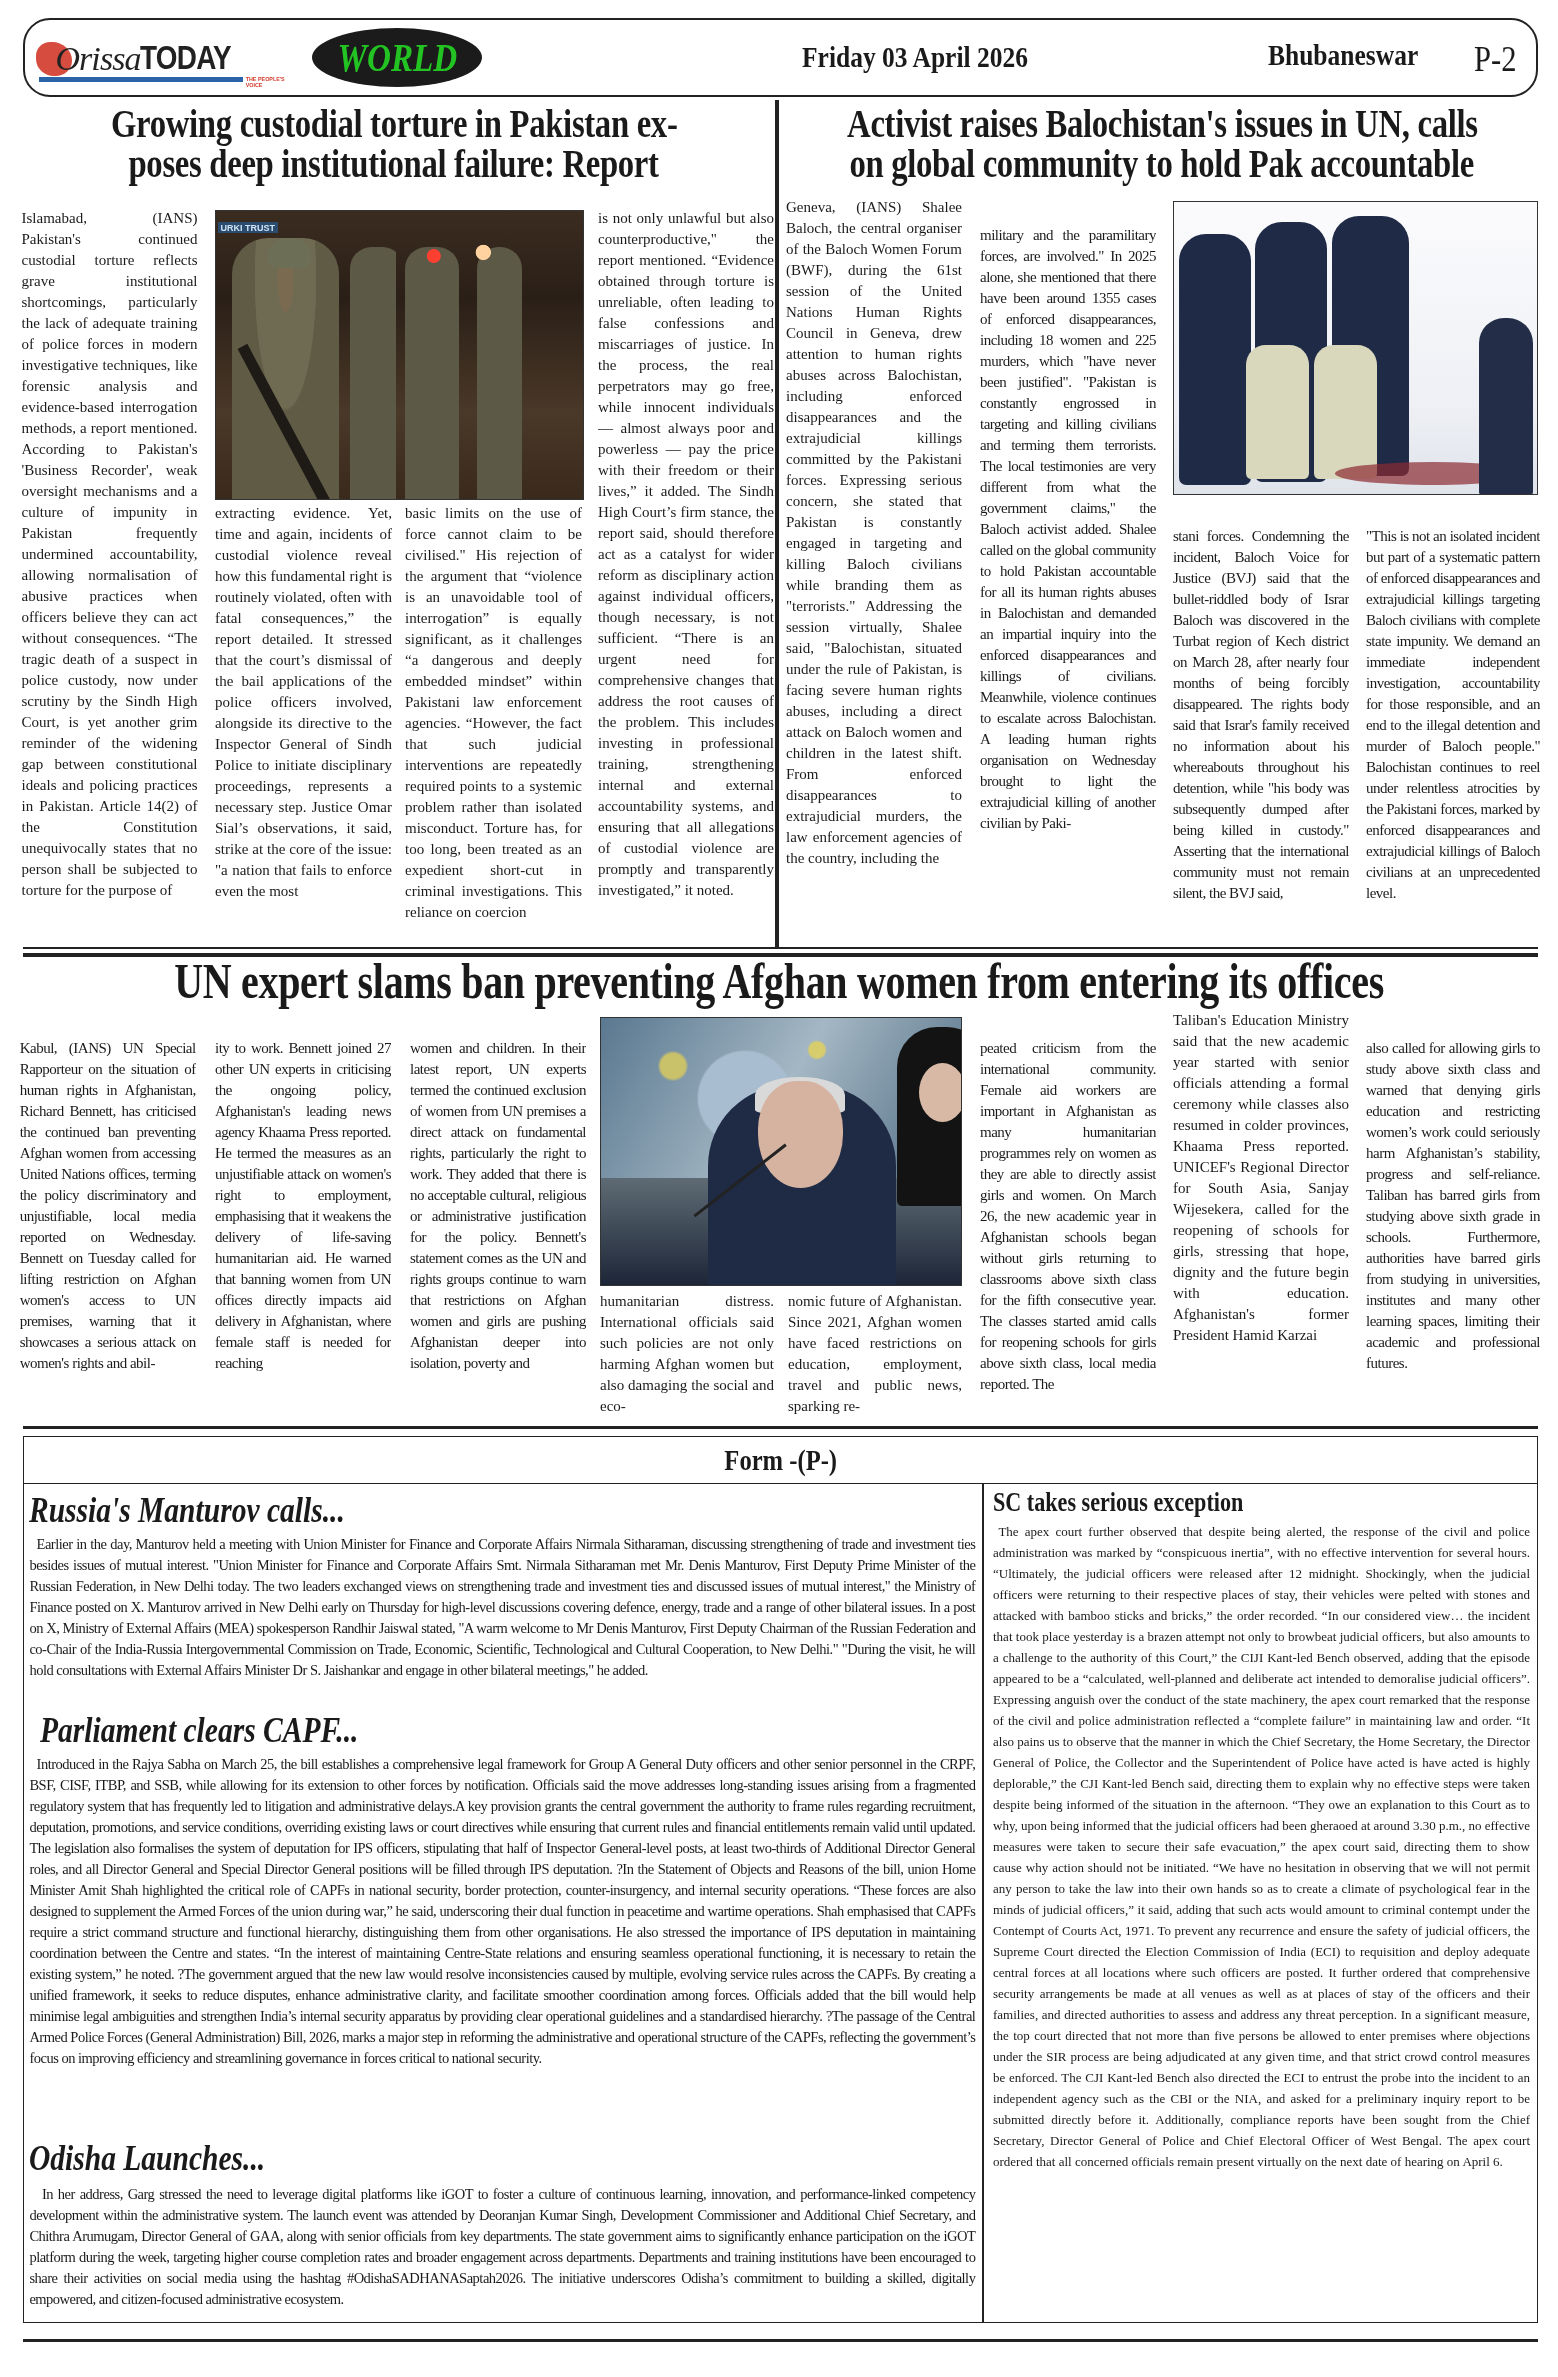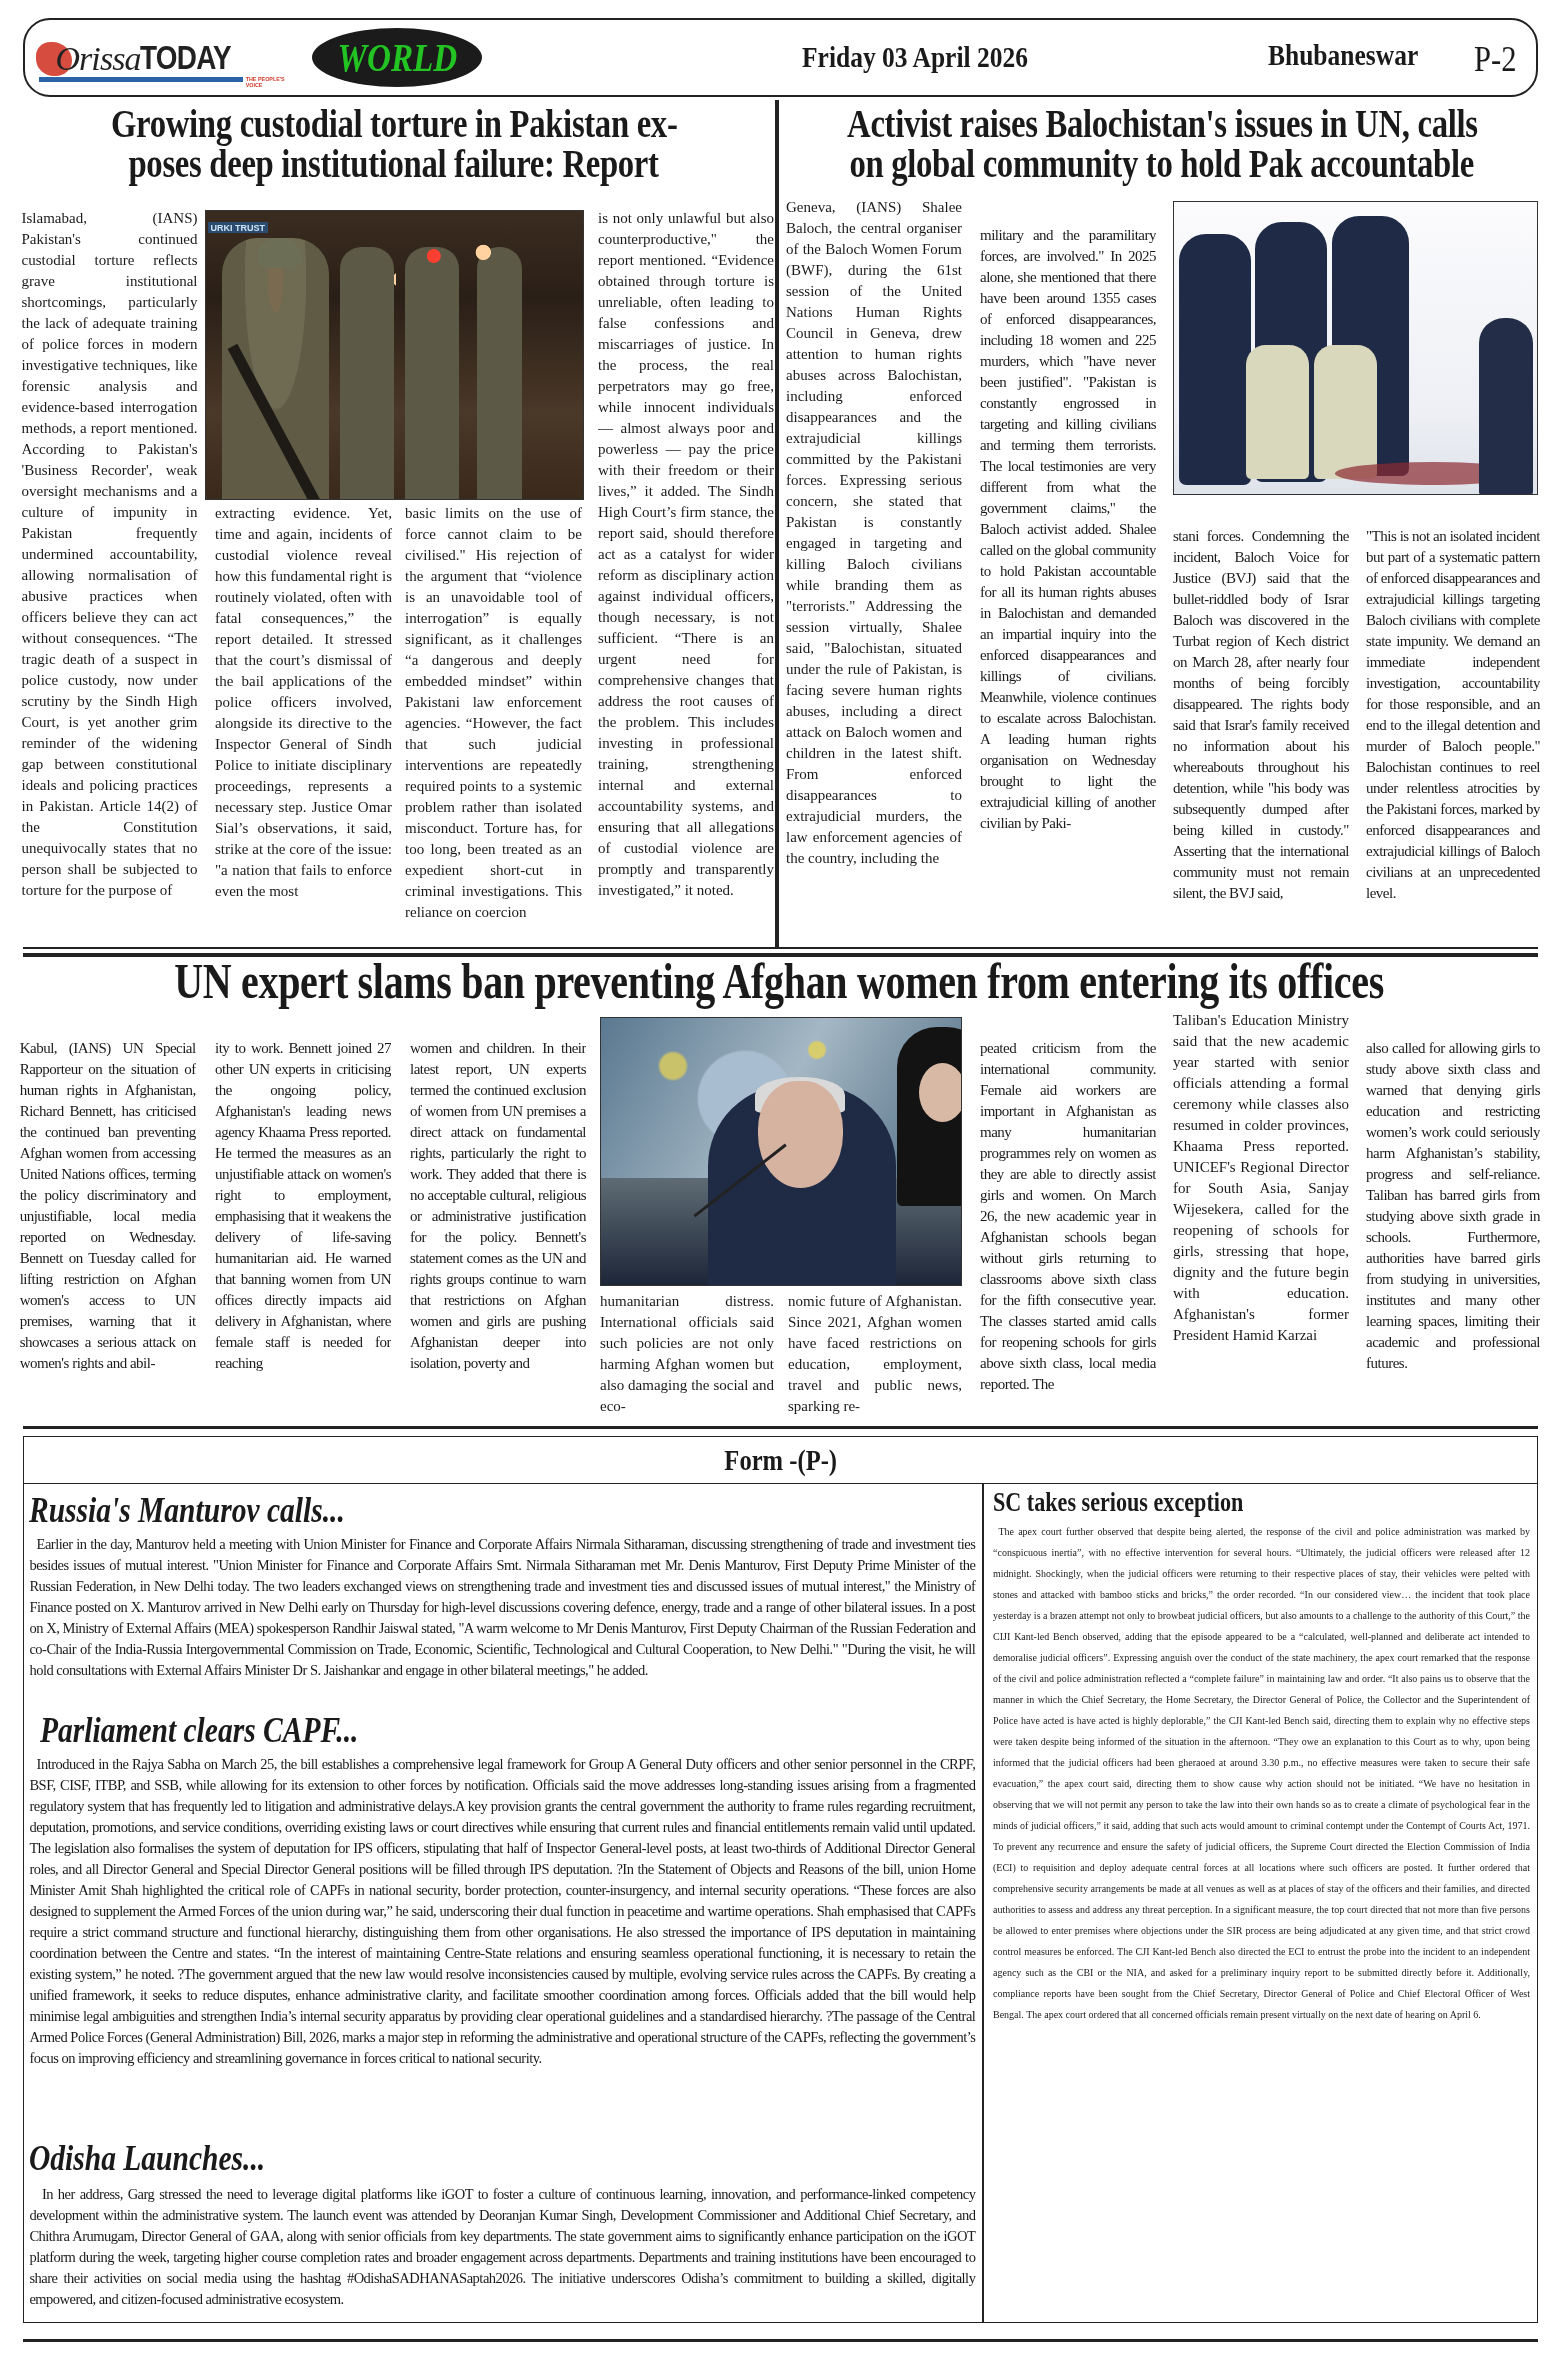--- a/index.html
+++ b/index.html
@@ -60,21 +60,21 @@
   .p3 .woman { position: absolute; left: 296px; top: 9px; width: 90px; height: 179px; background: #131313; border-radius: 40px 40px 5.4px 5.4px; }
   .p3 .wface { position: absolute; left: 318px; top: 45px; width: 47px; height: 59px; background: #d8b9a6; border-radius: 50%; }
   .p3 .mic { position: absolute; left: 81px; top: 161px; width: 116px; height: 2.7px; background: #222; transform: rotate(-38deg); }
 
   .form-box { position: absolute; left: 23px; top: 1436px; width: 1515px; height: 887px; border: 1.8px solid #222; }
   .form-title { position: absolute; left: 0; top: 0; width: 100%; height: 47px; border-bottom: 1.8px solid #222; text-align: center; font-weight: bold; font-size: 30px; line-height: 45px; }
   .form-title span { display: inline-block; transform: scaleX(.82); }
   .sub-head { position: absolute; font-style: italic; font-weight: bold; font-size: 36px; line-height: 39px; transform: scaleX(.82); transform-origin: left; white-space: nowrap; }
   .sc-head { position: absolute; font-weight: bold; font-size: 27px; line-height: 30px; transform: scaleX(.82); transform-origin: left; white-space: nowrap; }
   .para { position: absolute; font-size: 14.5px; line-height: 21px; text-align: justify; letter-spacing: -0.5px; }
-  .para.sc { letter-spacing: 0; font-size: 10px; }
+  .para.sc { letter-spacing: 0; font-size: 13px; }
 </style>
 </head>
 <body>
 
 <header class="masthead">
   <div class="logo">
     <div class="logo-map"></div>
     <span class="logo-orissa">Orissa</span>
     <span class="logo-today">TODAY</span>
     <div class="logo-bar"></div>
@@ -87,21 +87,21 @@
   <div class="mh-city">Bhubaneswar</div>
   <div class="mh-page">P-2</div>
 </header>
 
 <article>
   <h1 class="headline" style="left:18px; top:104px; width:752px; font-size:39px;">
     <span>Growing custodial torture in Pakistan ex-</span><br>
     <span>poses deep institutional failure: Report</span>
   </h1>
   <div class="col" style="left:21.5px; top:208px; width:176px; height:740px;">Islamabad, (IANS) Pakistan's continued custodial torture reflects grave institutional shortcomings, particularly the lack of adequate training of police forces in modern investigative techniques, like forensic analysis and evidence-based interrogation methods, a report mentioned. According to Pakistan's 'Business Recorder', weak oversight mechanisms and a culture of impunity in Pakistan frequently undermined accountability, allowing normalisation of abusive practices when officers believe they can act without consequences. “The tragic death of a suspect in police custody, now under scrutiny by the Sindh High Court, is yet another grim reminder of the widening gap between constitutional ideals and policing practices in Pakistan. Article 14(2) of the Constitution unequivocally states that no person shall be subjected to torture for the purpose of</div>
-  <div class="photo p1" style="left:205px; top:210px; width:208px; height:290px;">
+  <div class="photo p1" style="left:215px; top:210px; width:208px; height:290px;">
     <span class="sign">URKI TRUST</span>
     <div class="lights"></div>
     <div class="soldier2"></div>
 
     <div class="soldier"></div>
     <div class="helmet"></div>
     <div class="rifle"></div>
   </div>
   <div class="photo p1" style="left:396px; top:210px; width:188px; height:290px; border-left:none;">
     <div class="soldier2" style="left:9px;"></div>

